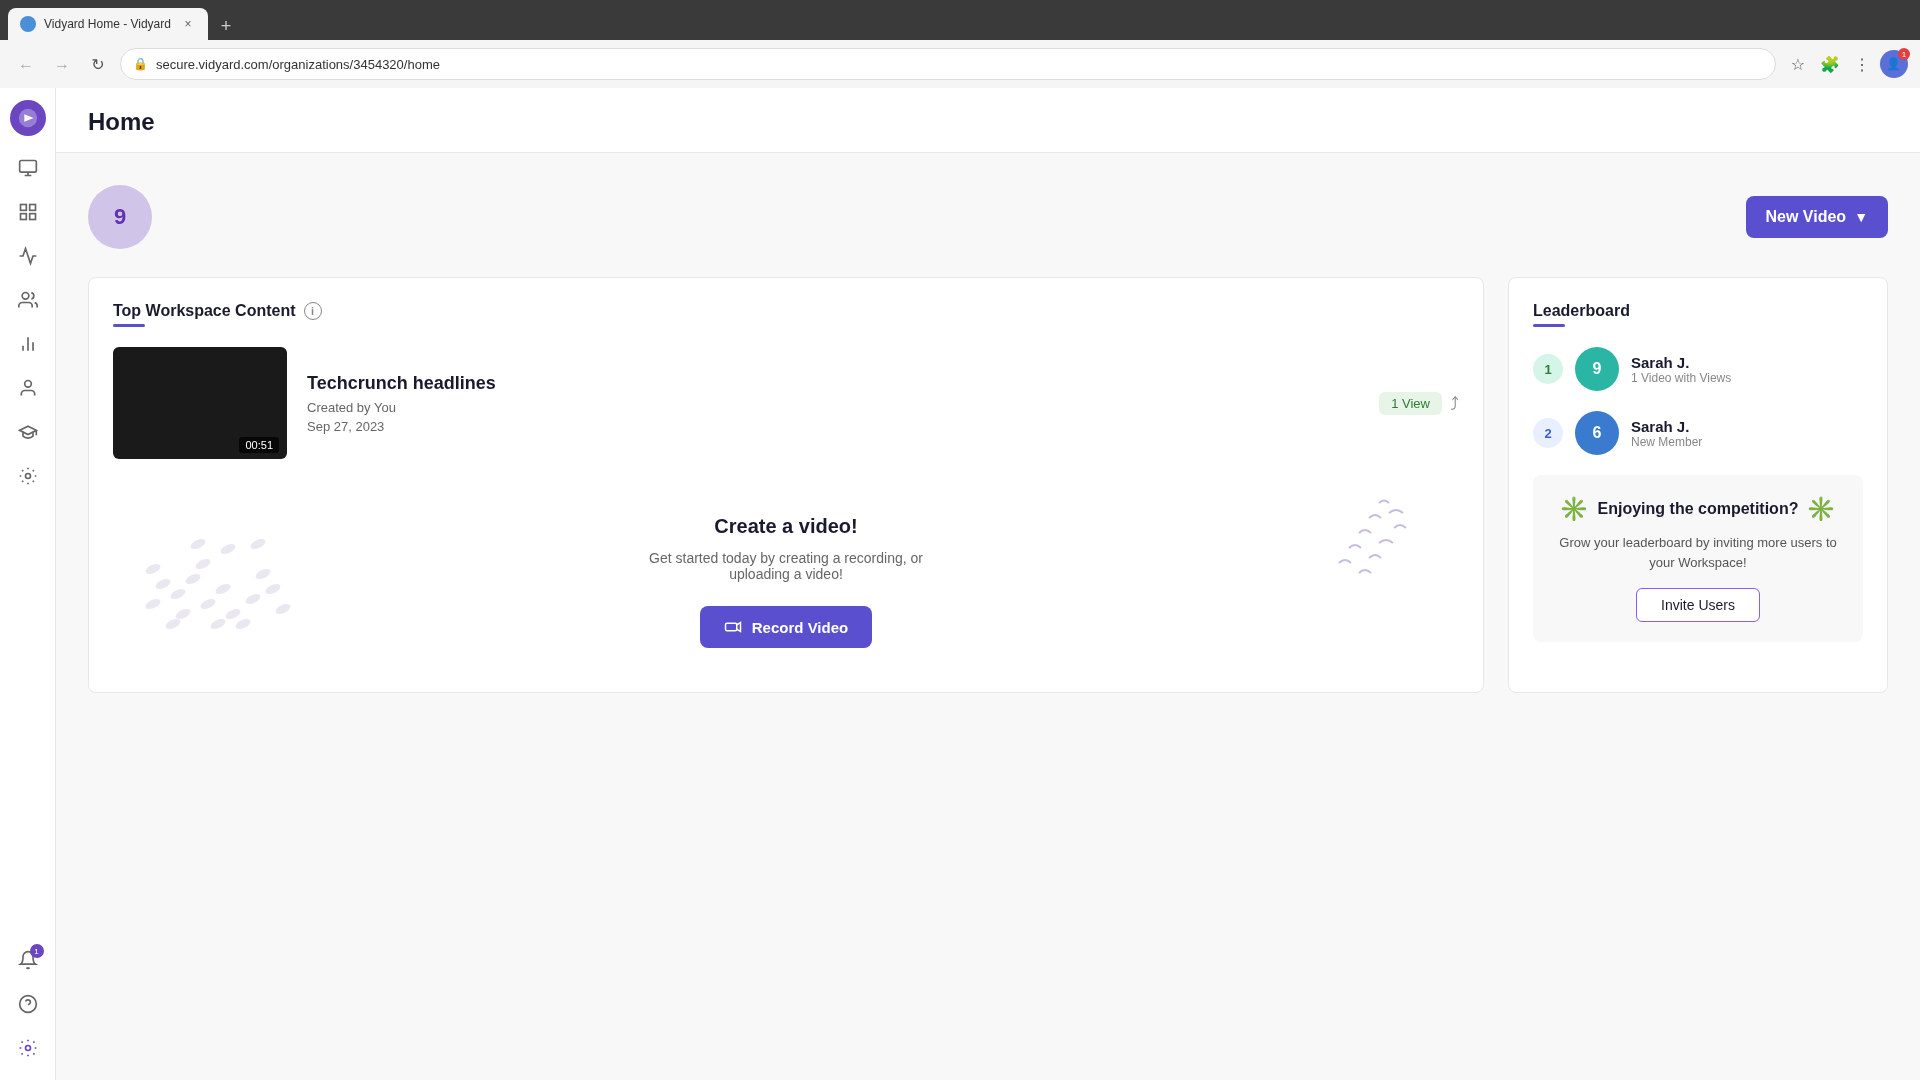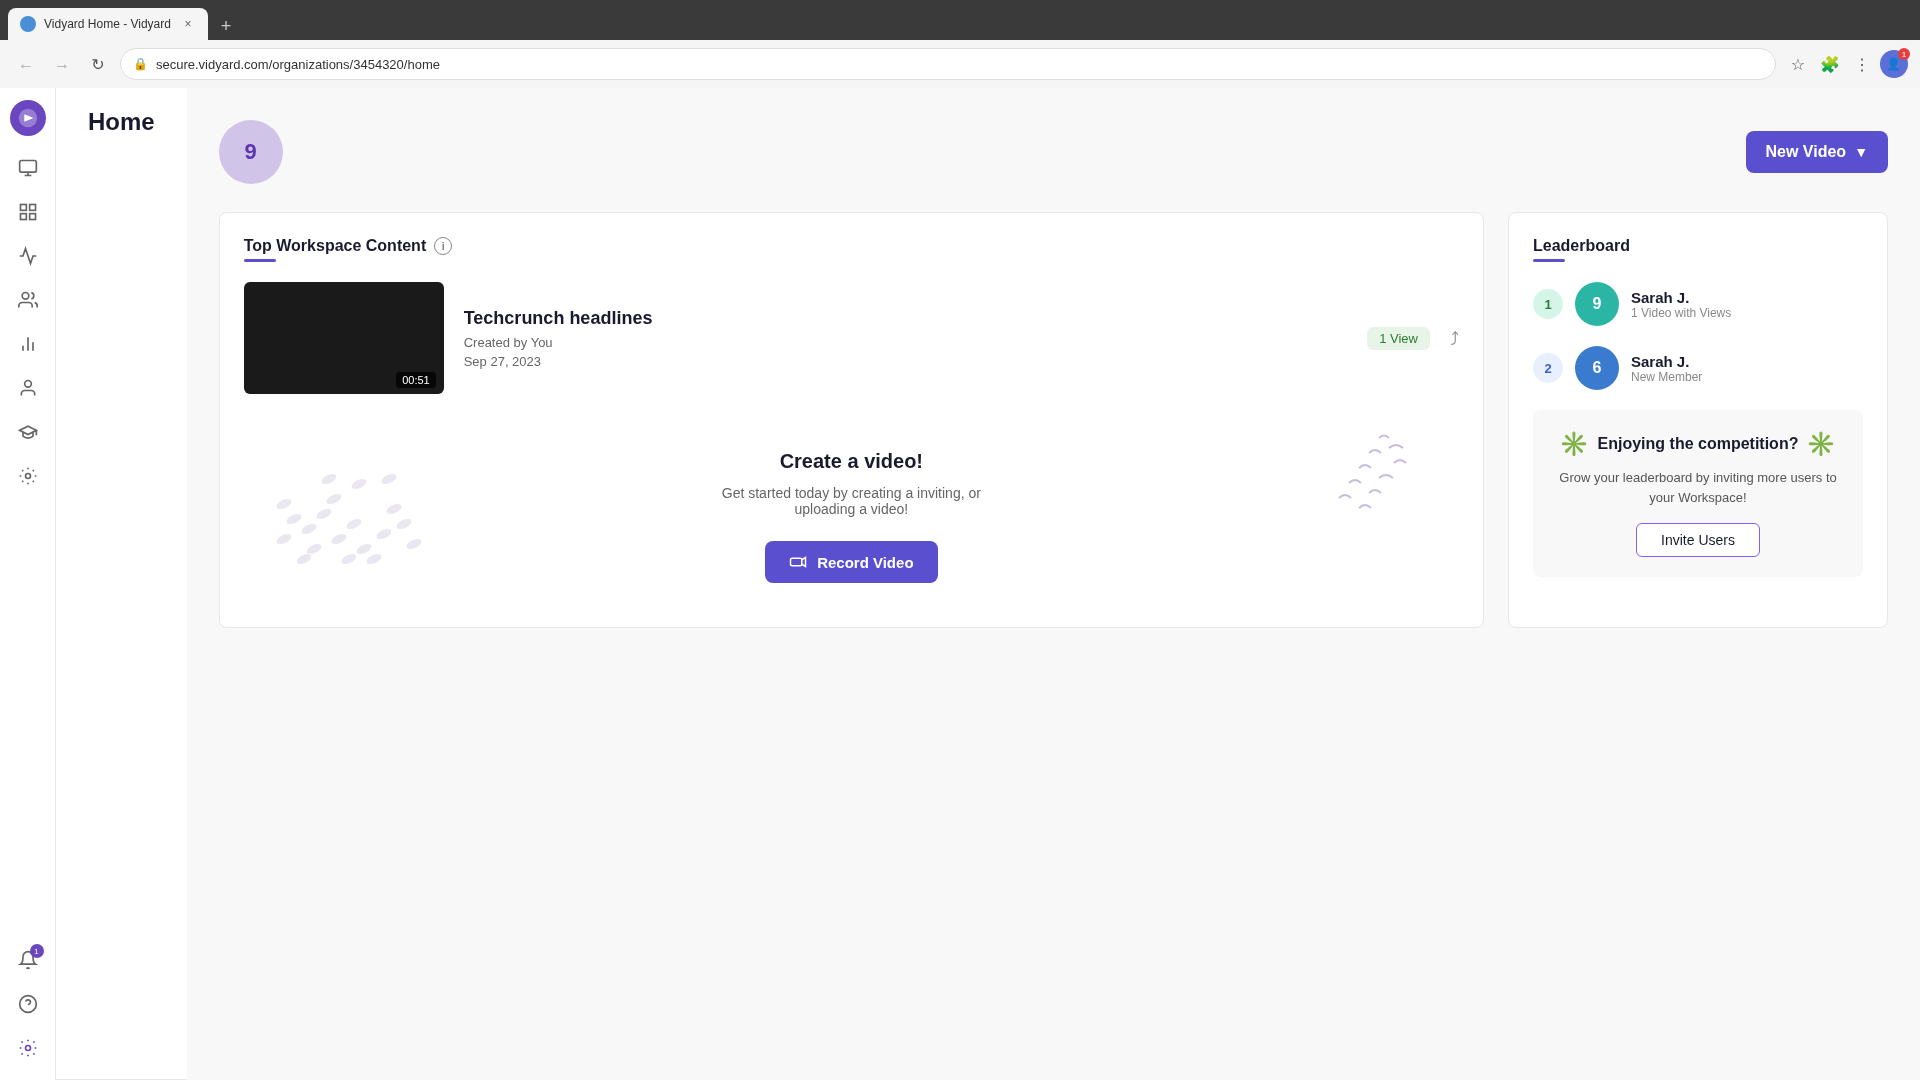--- a/index.html
+++ b/index.html
@@ -29,21 +29,21 @@
 
     
     .sidebar { width: 56px; background: white; border-right: 1px solid #e8e8e8; display: flex; flex-direction: column; align-items: center; padding: 12px 0; gap: 4px; flex-shrink: 0; }
     .sidebar-logo { width: 36px; height: 36px; background: #6b46c1; border-radius: 50%; display: flex; align-items: center; justify-content: center; margin-bottom: 8px; cursor: pointer; }
     .sidebar-item { width: 40px; height: 40px; display: flex; align-items: center; justify-content: center; border-radius: 8px; cursor: pointer; color: #666; position: relative; }
     .sidebar-item svg { width: 20px; height: 20px; }
     .sidebar-badge { position: absolute; top: 4px; right: 4px; background: #6b46c1; color: white; font-size: 8px; width: 14px; height: 14px; border-radius: 50%; display: flex; align-items: center; justify-content: center; }
     .sidebar-spacer { flex: 1; }
 
     
-    .main-content { flex: 1; display: flex; flex-direction: row; overflow: hidden; background: white; }
+    .main-content { flex: 1; display: flex; flex-direction: column; overflow: hidden; background: white; }
     .page-header { padding: 20px 32px 16px; border-bottom: 1px solid #e8e8e8; }
     .page-title { font-size: 24px; font-weight: 600; color: #1a1a2e; }
 
     .content-area { flex: 1; overflow-y: auto; padding: 32px; background: #f8f8f8; }
 
     
     .welcome-section { display: flex; align-items: center; justify-content: space-between; margin-bottom: 28px; }
     .welcome-left { display: flex; align-items: center; gap: 20px; }
     .user-avatar { width: 64px; height: 64px; background: #d1c4e9; border-radius: 50%; display: flex; align-items: center; justify-content: center; font-size: 22px; font-weight: 600; color: #5e35b1; flex-shrink: 0; }
     .user-badge { background: #e8e8e8; color: #555; font-size: 12px; padding: 2px 10px; border-radius: 12px; margin-top: 4px; display: inline-block; }
@@ -54,27 +54,27 @@
     .two-col { display: flex; gap: 24px; }
     .left-col { flex: 1; background: white; border-radius: 8px; padding: 24px; border: 1px solid #e8e8e8; }
     .right-col { width: 380px; background: white; border-radius: 8px; padding: 24px; border: 1px solid #e8e8e8; }
 
     .section-title { font-size: 16px; font-weight: 700; color: #1a1a2e; margin-bottom: 4px; display: flex; align-items: center; gap: 8px; }
     .section-underline { width: 32px; height: 3px; background: #5a4fcf; border-radius: 2px; margin-bottom: 20px; }
     .info-icon { width: 18px; height: 18px; border-radius: 50%; border: 1px solid #888; display: flex; align-items: center; justify-content: center; font-size: 11px; color: #888; cursor: pointer; }
 
     
     .video-item { display: flex; align-items: center; gap: 20px; margin-bottom: 24px; }
-    .video-thumb { width: 200px; height: 112px; background: #1a1a1a; border-radius: 6px; flex-shrink: 0; position: relative; overflow: hidden; }
+    .video-thumb { width: 174px; height: 112px; background: #1a1a1a; border-radius: 6px; flex-shrink: 0; position: relative; overflow: hidden; }
     .video-duration { position: absolute; bottom: 6px; right: 8px; background: rgba(0,0,0,0.7); color: white; font-size: 11px; padding: 2px 6px; border-radius: 3px; }
     .video-info { flex: 1; }
     .video-title { font-size: 18px; font-weight: 600; color: #1a1a2e; margin-bottom: 6px; }
     .video-creator { font-size: 13px; color: #666; margin-bottom: 4px; }
     .video-date { font-size: 13px; color: #666; }
-    .video-actions { display: flex; align-items: flex-end; gap: 20px; }
+    .video-actions { display: flex; align-items: flex-end; gap: 8px; }
     .view-badge { background: #e8f4e8; color: #2d7d32; font-size: 13px; padding: 4px 12px; border-radius: 6px; font-weight: 500; }
     .share-icon { color: #888; font-size: 18px; cursor: pointer; }
 
     
     .create-cta { text-align: center; padding: 32px 20px 20px; position: relative; }
     .create-cta h3 { font-size: 20px; font-weight: 700; color: #1a1a2e; margin-bottom: 12px; }
     .create-cta p { font-size: 14px; color: #666; margin-bottom: 24px; max-width: 320px; margin-left: auto; margin-right: auto; }
     .record-btn { background: #5a4fcf; color: white; border: none; padding: 12px 24px; border-radius: 8px; font-size: 15px; font-weight: 600; cursor: pointer; display: inline-flex; align-items: center; gap: 10px; }
 
     
@@ -288,21 +288,21 @@
                   <path d="M60 40 Q66 34 72 40"></path>
                   <path d="M80 50 Q87 44 94 50"></path>
                   <path d="M50 55 Q56 49 62 55"></path>
                   <path d="M70 65 Q76 59 82 65"></path>
                   <path d="M40 70 Q46 64 52 70"></path>
                   <path d="M60 80 Q66 74 72 80"></path>
                 </g>
               </svg>
             </div>
             <h3>Create a video!</h3>
-            <p>Get started today by creating a inviting, or uploading a video!</p>
+            <p>Get started today by creating a recording, or uploading a video!</p>
             <button class="record-btn">
               <svg width="18" height="18" viewBox="0 0 24 24" fill="none" stroke="white" stroke-width="2">
                 <rect x="2" y="7" width="15" height="10" rx="2"></rect>
                 <path d="M17 9l5-3v12l-5-3"></path>
               </svg>
               <span>Record Video</span>
             </button>
           </div>
         </div>
 

